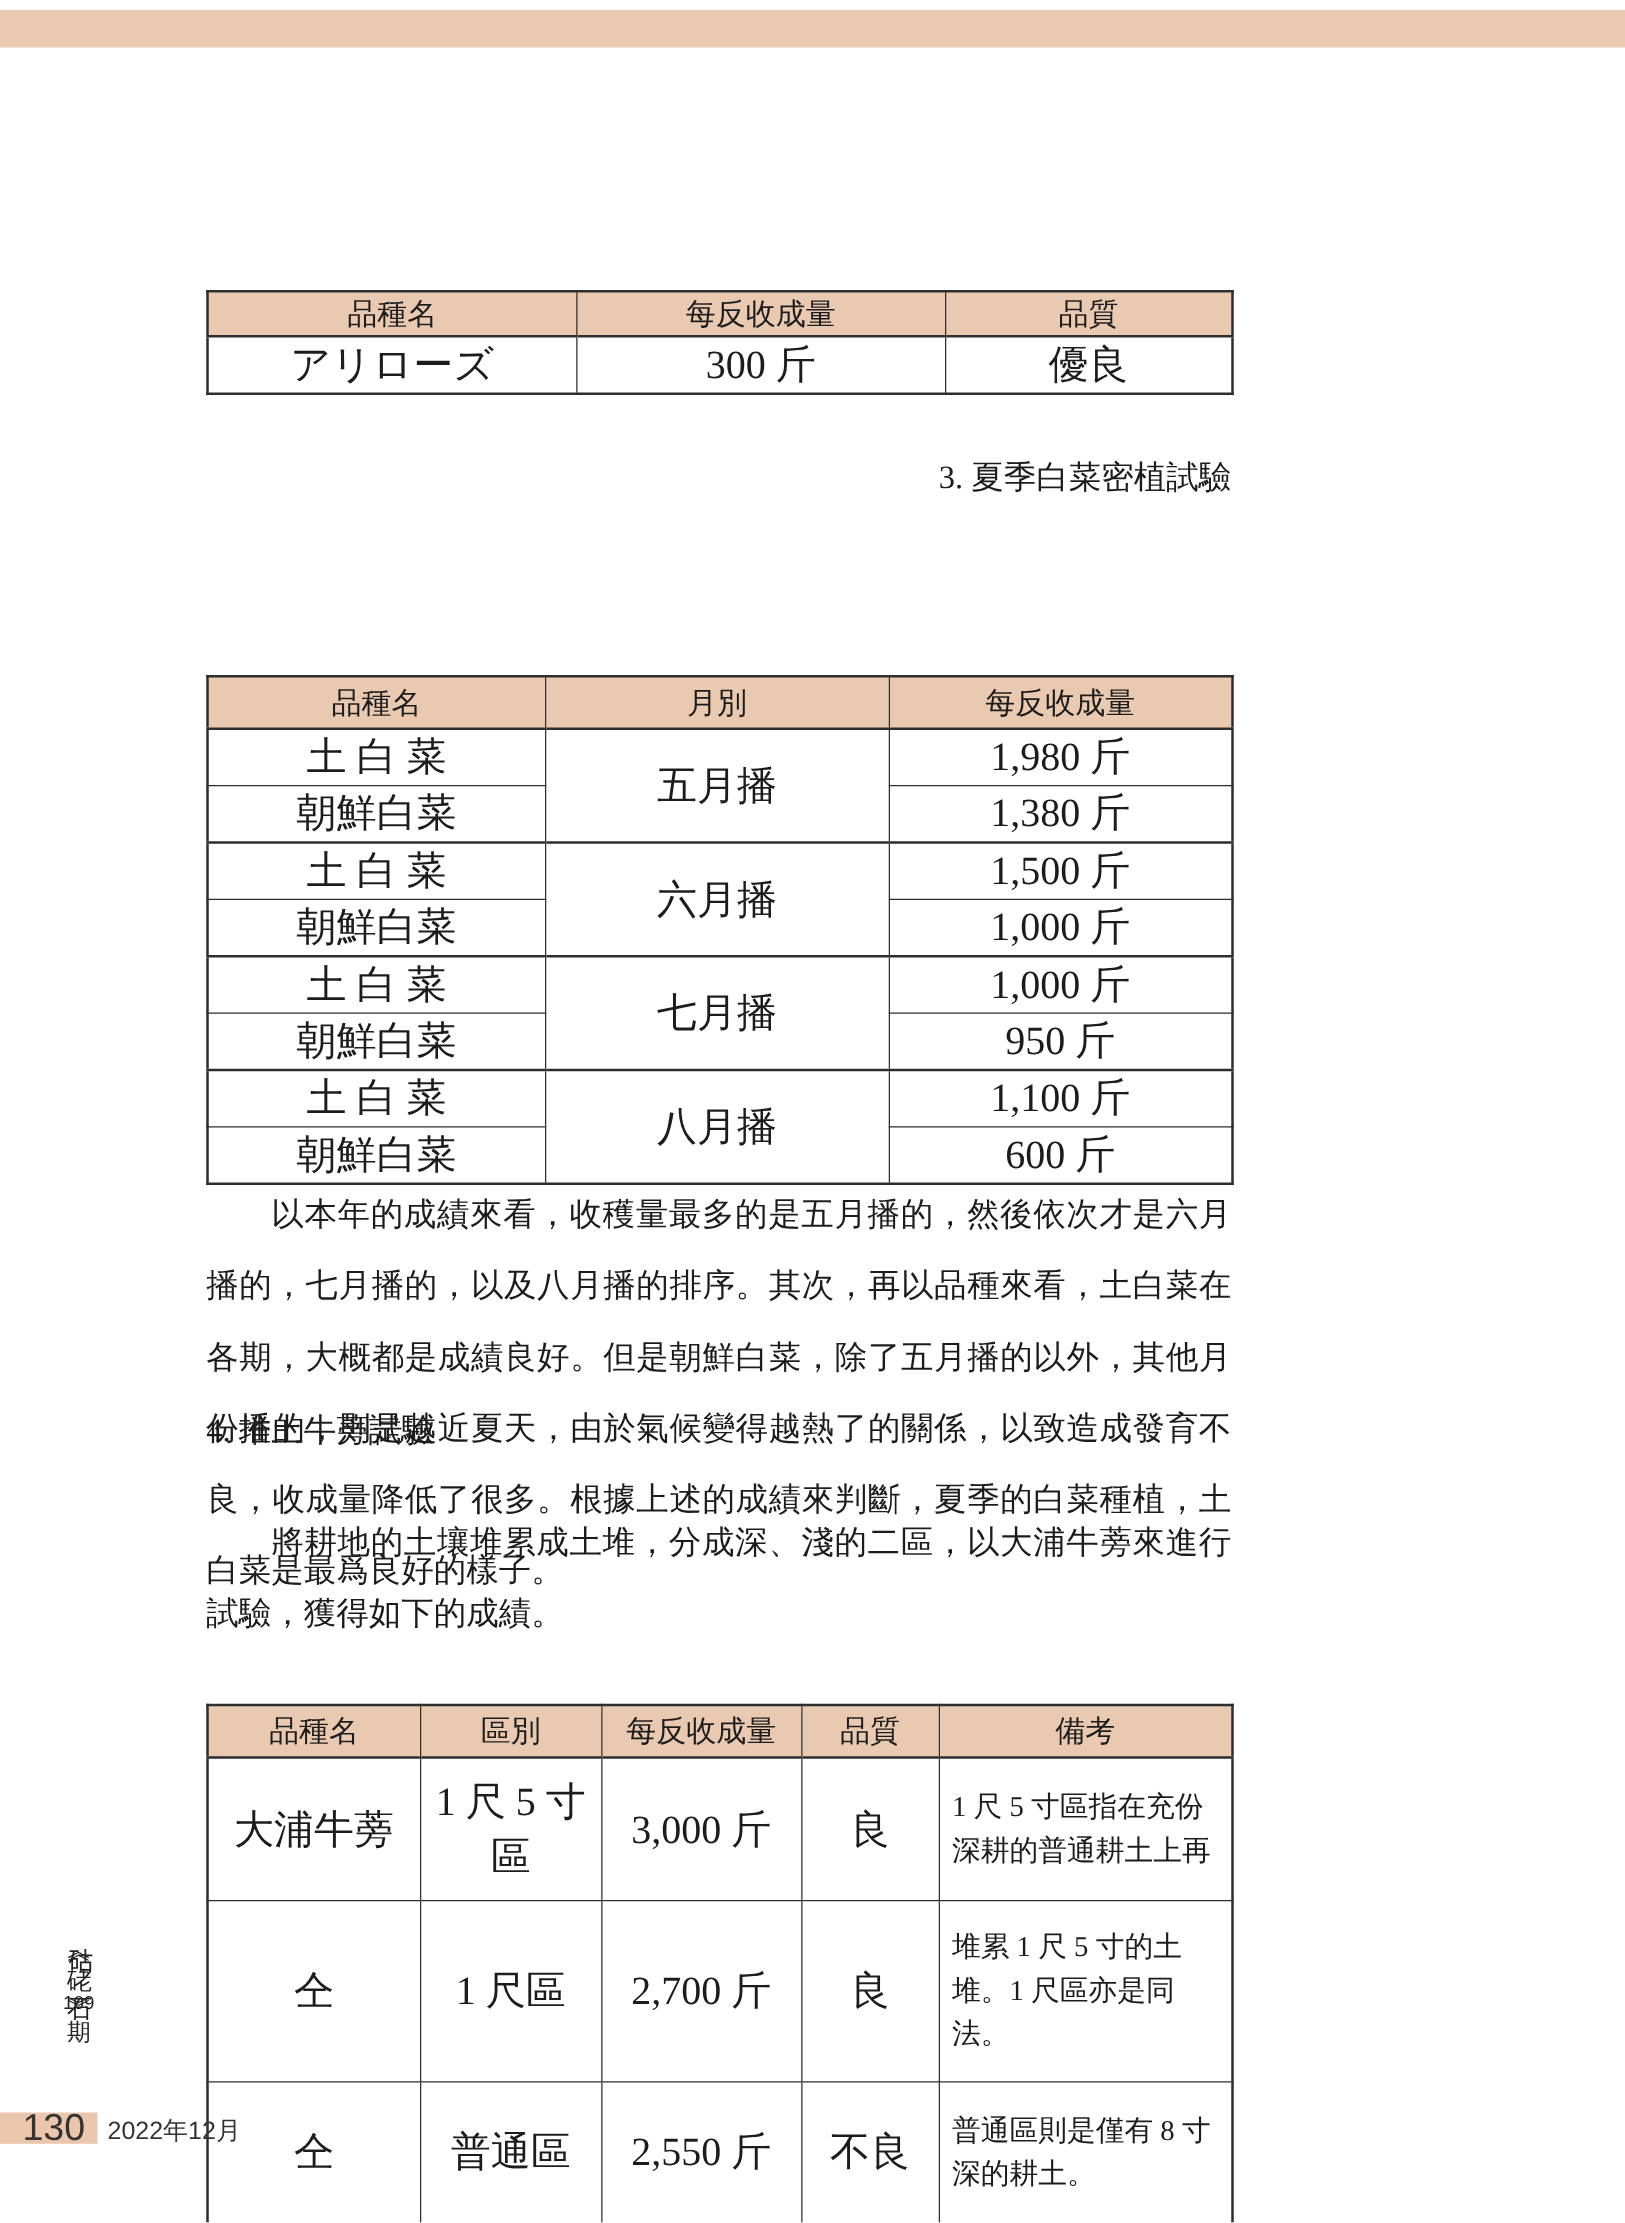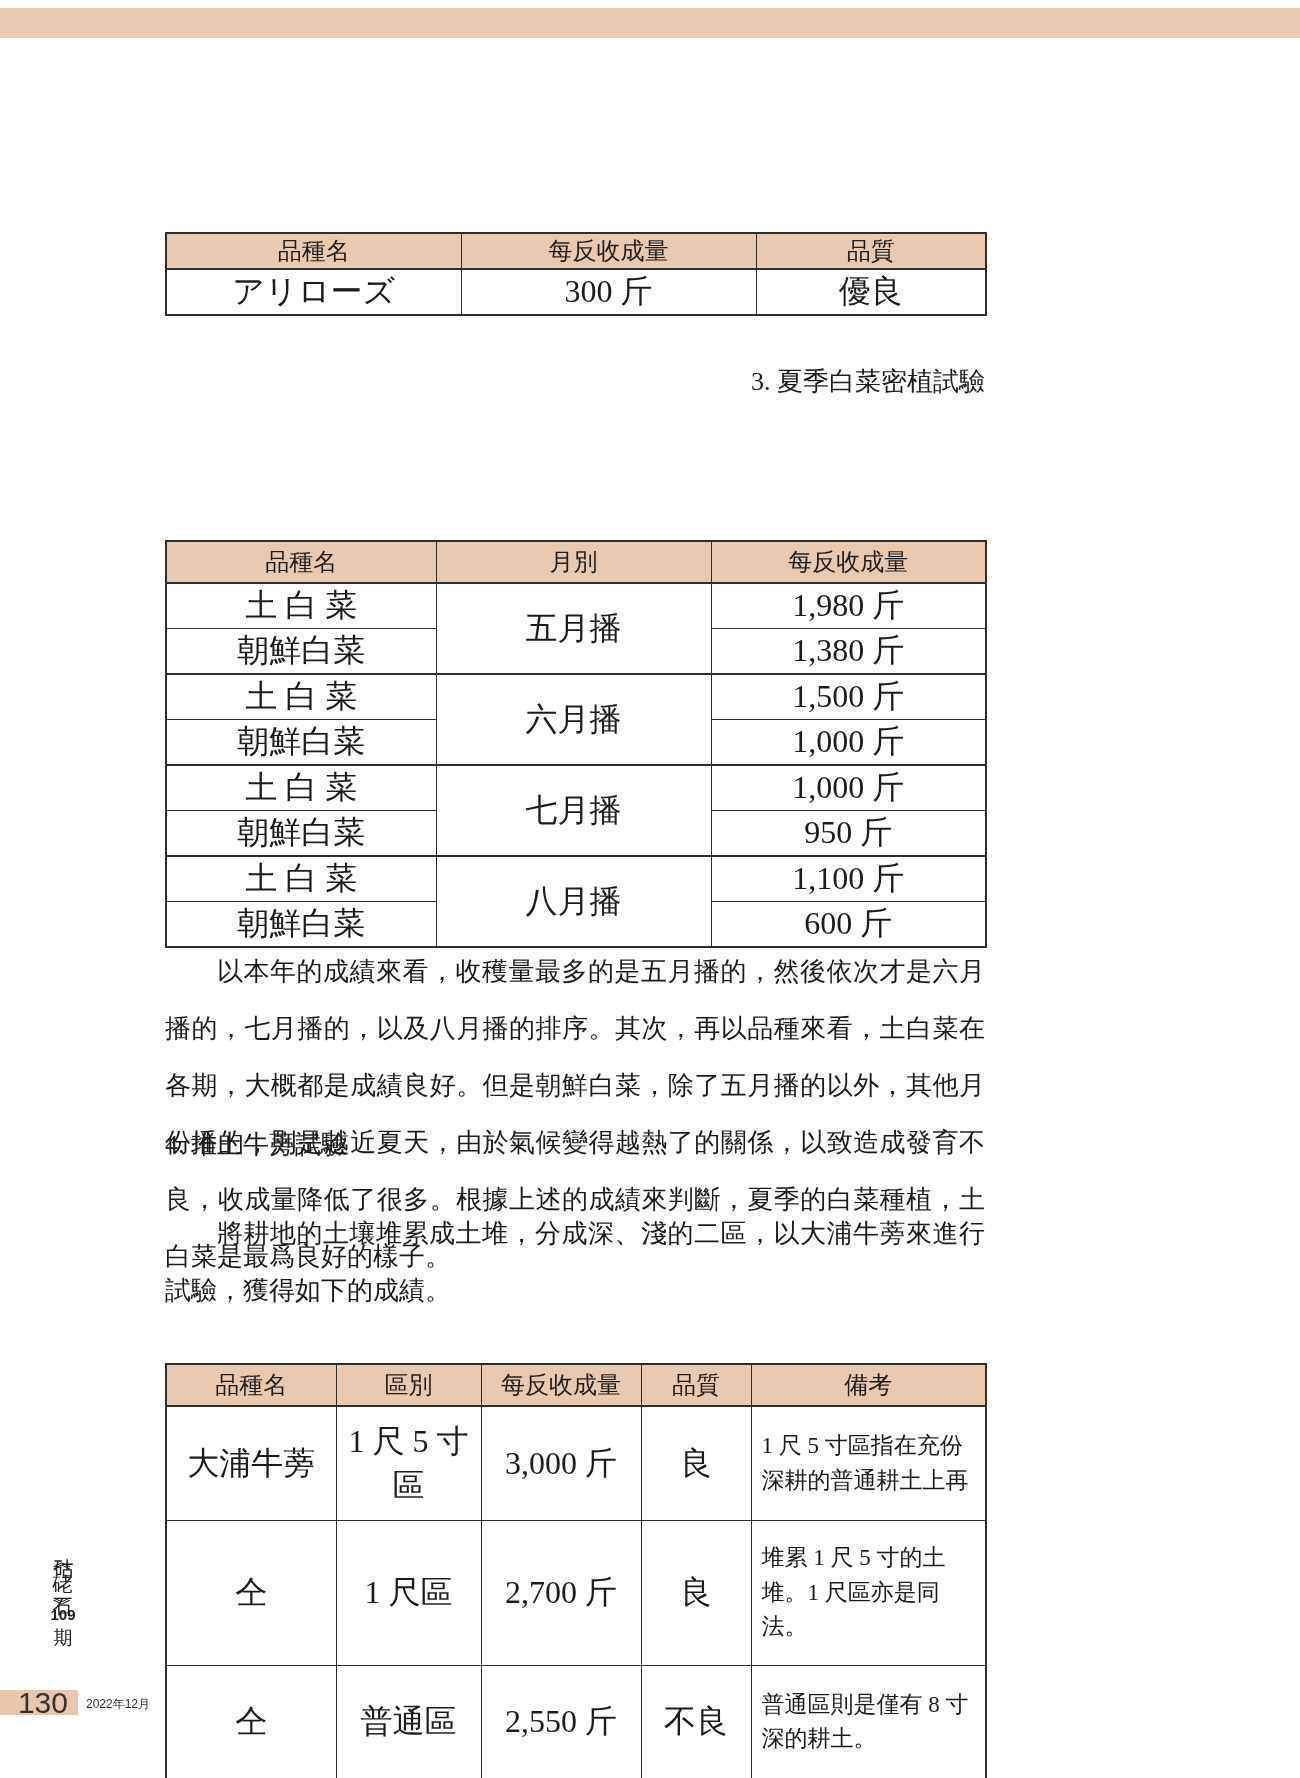--- a/index.html
+++ b/index.html
@@ -48,31 +48,31 @@
   
   .sidebar{
     position:absolute;left:48px;top:1556px;width:30px;
     display:flex;flex-direction:column;align-items:center;color:#222;
   }
   .sidebar-title{
     writing-mode:vertical-rl;text-orientation:upright;
     font-size:20px;letter-spacing:2px;line-height:1;
   }
   .sidebar-issue-number{
-    font-family:"Liberation Sans",sans-serif;font-size:15px;margin-top:20px;letter-spacing:0;font-weight:bold;
+    font-family:"Liberation Sans",sans-serif;font-size:15px;margin-top:8px;letter-spacing:0;
   }
   .sidebar-issue-unit{font-size:19px;margin-top:2px;}
   .footer-pageno{
     position:absolute;left:0;top:1690px;width:78px;height:25px;background:var(--footer-accent);
     font-family:"Liberation Sans",sans-serif;font-size:30px;color:#333;
     display:flex;align-items:center;justify-content:flex-end;padding-right:10px;box-sizing:border-box;
   }
   .footer-date{
     position:absolute;left:86px;top:1693px;height:22px;
-    font-family:"Liberation Sans",sans-serif;font-size:12px;color:#333;
+    font-family:"Liberation Sans",sans-serif;font-size:20px;color:#333;
     display:flex;align-items:center;
   }
 </style>
 </head>
 <body>
 
 <div class="page">
 
   <div class="topbar"></div>
 

